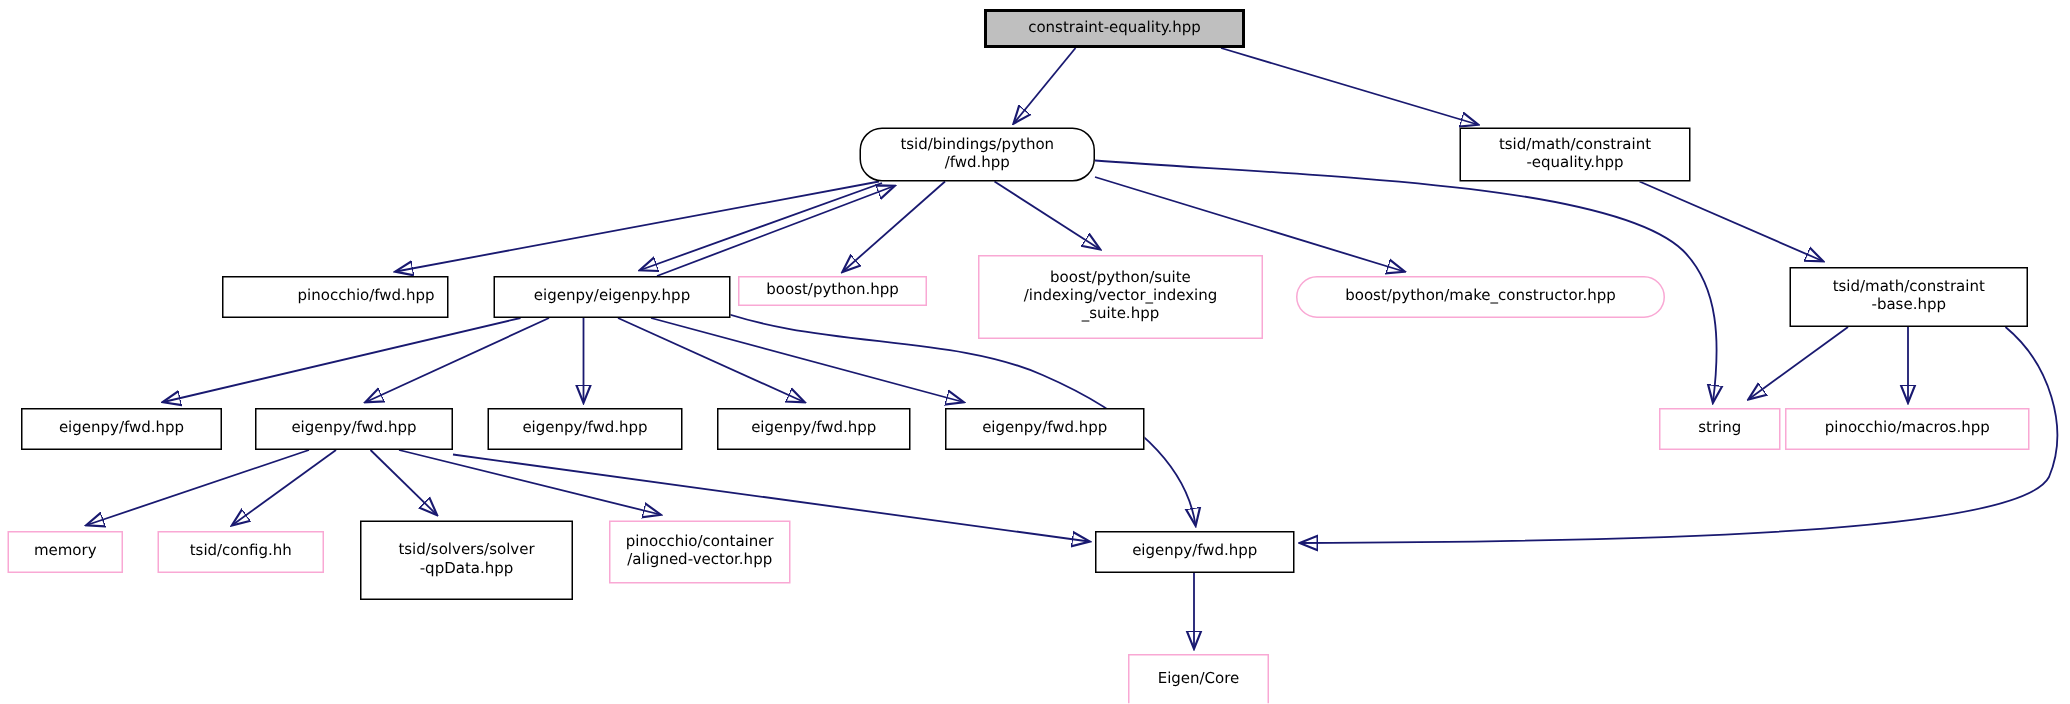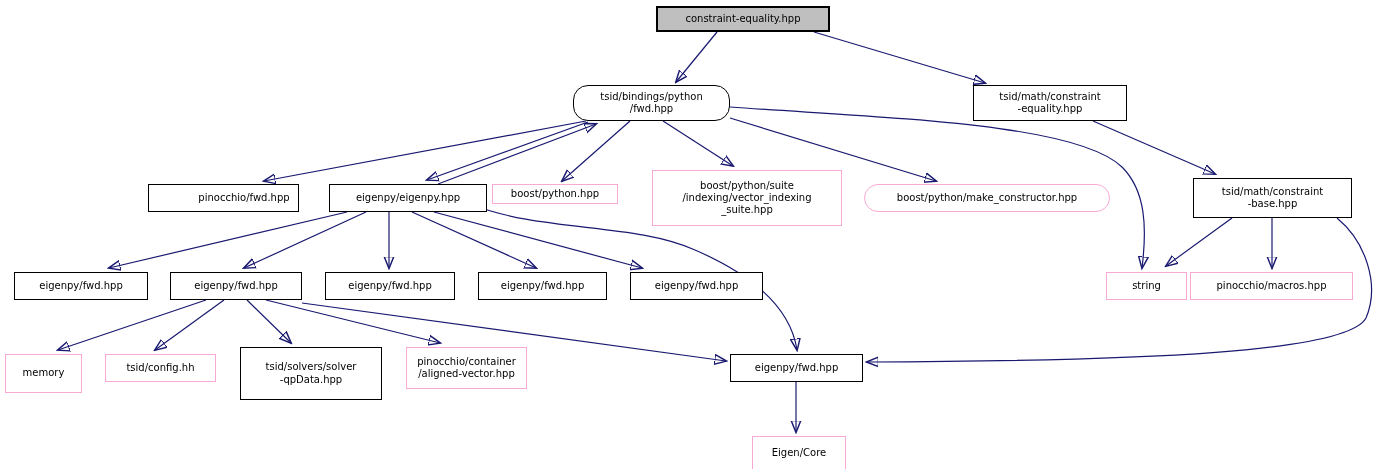--- a/index.html
+++ b/index.html
@@ -109,21 +109,21 @@
       <div class="node external" style="left: 864px; top: 184px; width: 246px; height: 28px; border-radius: 14px;">boost/python/make_constructor.hpp</div>
       <div class="node internal" style="left: 1193px; top: 178px; width: 159px; height: 40px;">tsid/math/constraint
 -base.hpp</div>
       <div class="node internal" style="left: 14px; top: 272px; width: 134px; height: 28px;">eigenpy/fwd.hpp</div>
       <div class="node internal" style="left: 170px; top: 272px; width: 132px; height: 28px;">eigenpy/fwd.hpp</div>
       <div class="node internal" style="left: 325px; top: 272px; width: 130px; height: 28px;">eigenpy/fwd.hpp</div>
       <div class="node internal" style="left: 478px; top: 272px; width: 129px; height: 28px;">eigenpy/fwd.hpp</div>
       <div class="node internal" style="left: 630px; top: 272px; width: 133px; height: 28px;">eigenpy/fwd.hpp</div>
       <div class="node external" style="left: 1106px; top: 272px; width: 81px; height: 28px;">string</div>
       <div class="node external" style="left: 1190px; top: 272px; width: 163px; height: 28px;">pinocchio/macros.hpp</div>
-      <div class="node external" style="left: 5px; top: 354px; width: 77px; height: 39px;">memory</div>
+      <div class="node external" style="left: 5px; top: 354px; width: 77px; height: 28px;">memory</div>
       <div class="node external" style="left: 105px; top: 354px; width: 111px; height: 28px; text-align: right;">tsid/config.hh</div>
       <div class="node internal" style="left: 240px; top: 347px; width: 142px; height: 53px;">tsid/solvers/solver
 -qpData.hpp</div>
       <div class="node external" style="left: 406px; top: 347px; width: 121px; height: 42px;">pinocchio/container
 /aligned-vector.hpp</div>
       <div class="node internal" style="left: 730px; top: 354px; width: 133px; height: 28px;">eigenpy/fwd.hpp</div>
       <div class="node external" style="left: 752px; top: 436px; width: 94px; height: 35px; text-align: right;">Eigen/Core</div>
     </div>
 </div>
 

